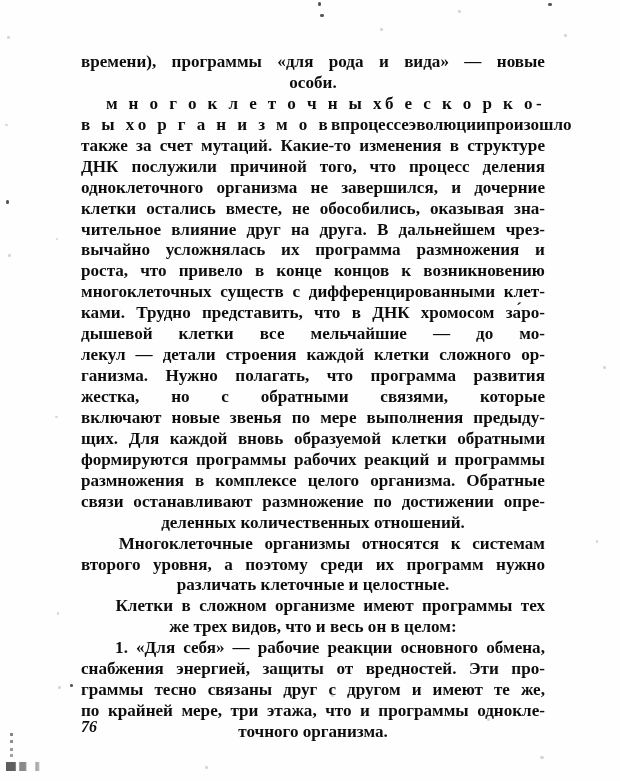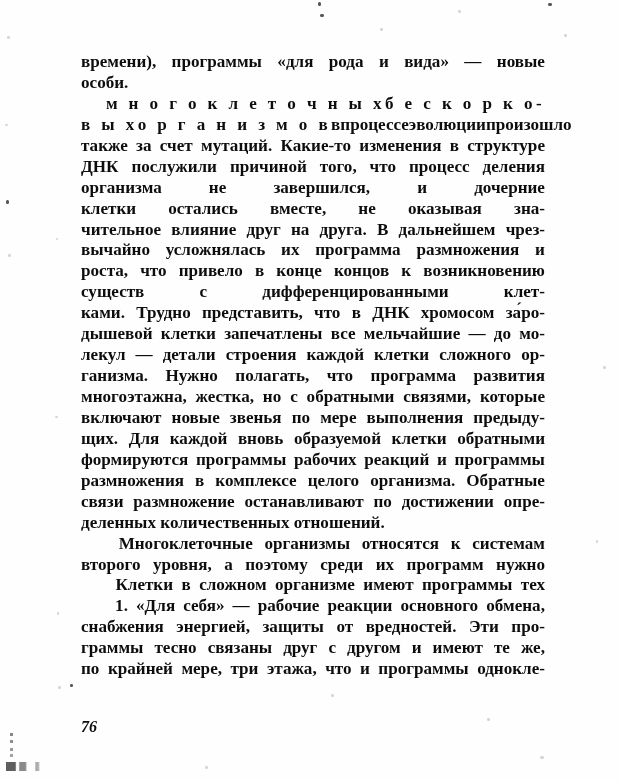--- a/index.html
+++ b/index.html
@@ -98,20 +98,21 @@
   .line.just {
     display: flex;
     justify-content: space-between;
     width: 464px;
   }
   .line.just > span { white-space: pre; }
 
   
   .line.last {
     display: block;
+    text-align: center;
   }
 
   .indent { display: inline-block; width: 26px; }
 
   
   .sp { letter-spacing: 3.4px; }
 
   .pagenum {
     position: absolute;
     left: 81px;
@@ -192,31 +193,33 @@
       <div class="line just" id="l06">
         <span>ДНК</span>
         <span>послужили</span>
         <span>причиной</span>
         <span>того,</span>
         <span>что</span>
         <span>процесс</span>
         <span>деления</span>
       </div>
       <div class="line just" id="l07">
+        <span>одноклеточного</span>
         <span>организма</span>
         <span>не</span>
         <span>завершился,</span>
         <span>и</span>
         <span>дочерние</span>
       </div>
       <div class="line just" id="l08">
         <span>клетки</span>
         <span>остались</span>
         <span>вместе,</span>
         <span>не</span>
+        <span>обособились,</span>
         <span>оказывая</span>
         <span>зна-</span>
       </div>
       <div class="line just" id="l09">
         <span>чительное</span>
         <span>влияние</span>
         <span>друг</span>
         <span>на</span>
         <span>друга.</span>
         <span>В</span>
@@ -235,39 +238,39 @@
         <span>роста,</span>
         <span>что</span>
         <span>привело</span>
         <span>в</span>
         <span>конце</span>
         <span>концов</span>
         <span>к</span>
         <span>возникновению</span>
       </div>
       <div class="line just" id="l12">
+        <span>многоклеточных</span>
         <span>существ</span>
         <span>с</span>
         <span>дифференцированными</span>
         <span>клет-</span>
       </div>
       <div class="line just" id="l13">
         <span>ками.</span>
         <span>Трудно</span>
         <span>представить,</span>
         <span>что</span>
         <span>в</span>
         <span>ДНК</span>
         <span>хромосом</span>
         <span>за́ро-</span>
       </div>
       <div class="line just" id="l14">
         <span>дышевой</span>
         <span>клетки</span>
-        <span>запечатлены</span>
         <span>все</span>
         <span>мельчайшие</span>
         <span>—</span>
         <span>до</span>
         <span>мо-</span>
       </div>
       <div class="line just" id="l15">
         <span>лекул</span>
         <span>—</span>
         <span>детали</span>
@@ -279,21 +282,20 @@
       </div>
       <div class="line just" id="l16">
         <span>ганизма.</span>
         <span>Нужно</span>
         <span>полагать,</span>
         <span>что</span>
         <span>программа</span>
         <span>развития</span>
       </div>
       <div class="line just" id="l17">
-        <span>многоэтажна,</span>
         <span>жестка,</span>
         <span>но</span>
         <span>с</span>
         <span>обратными</span>
         <span>связями,</span>
         <span>которые</span>
       </div>
       <div class="line just" id="l18">
         <span>включают</span>
         <span>новые</span>
@@ -323,22 +325,22 @@
       <div class="line just" id="l21">
         <span>размножения</span>
         <span>в</span>
         <span>комплексе</span>
         <span>целого</span>
         <span>организма.</span>
         <span>Обратные</span>
       </div>
       <div class="line just" id="l22">
         <span>связи</span>
+        <span>останавливают</span>
         <span>размножение</span>
-        <span>останавливают</span>
         <span>по</span>
         <span>достижении</span>
         <span>опре-</span>
       </div>
       <div class="line last" id="l23">деленных количественных отношений.</div>
       <div class="line just" id="l24">
         <span class="indent">&nbsp;</span>
         <span>Многоклеточные</span>
         <span>организмы</span>
         <span>относятся</span>
@@ -348,30 +350,32 @@
       <div class="line just" id="l25">
         <span>второго</span>
         <span>уровня,</span>
         <span>а</span>
         <span>поэтому</span>
         <span>среди</span>
         <span>их</span>
         <span>программ</span>
         <span>нужно</span>
       </div>
+      <div class="line last" id="l26">различать клеточные и целостные.</div>
       <div class="line just" id="l27">
         <span class="indent">&nbsp;</span>
         <span>Клетки</span>
         <span>в</span>
         <span>сложном</span>
         <span>организме</span>
         <span>имеют</span>
         <span>программы</span>
         <span>тех</span>
       </div>
+      <div class="line last" id="l28">же трех видов, что и весь он в целом:</div>
       <div class="line just" id="l29">
         <span class="indent">&nbsp;</span>
         <span>1.</span>
         <span>«Для</span>
         <span>себя»</span>
         <span>—</span>
         <span>рабочие</span>
         <span>реакции</span>
         <span>основного</span>
         <span>обмена,</span>
@@ -401,17 +405,18 @@
         <span>по</span>
         <span>крайней</span>
         <span>мере,</span>
         <span>три</span>
         <span>этажа,</span>
         <span>что</span>
         <span>и</span>
         <span>программы</span>
         <span>однокле-</span>
       </div>
+      <div class="line last" id="l33">точного организма.</div>
     </div>
 
   <div class="pagenum">76</div>
 
 </div>
 
 </body></html>

